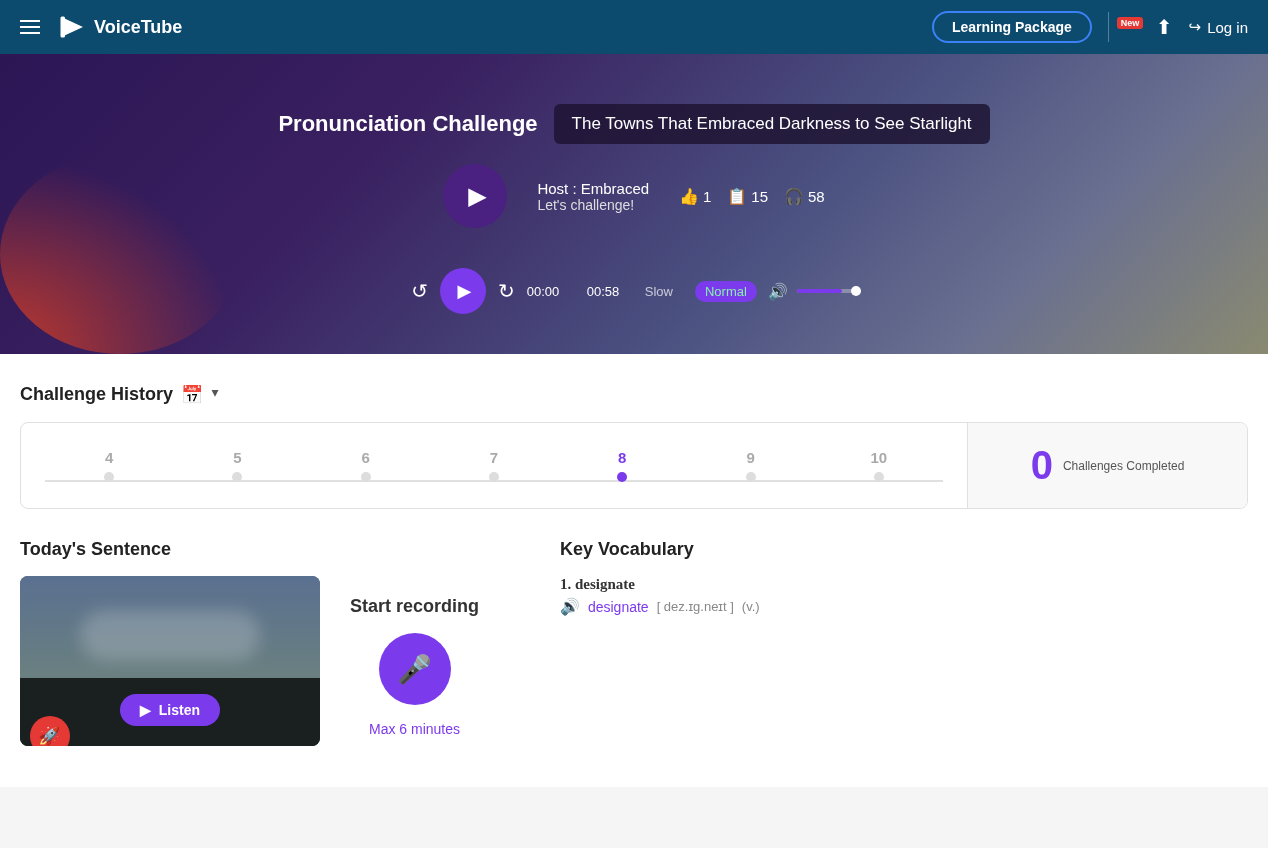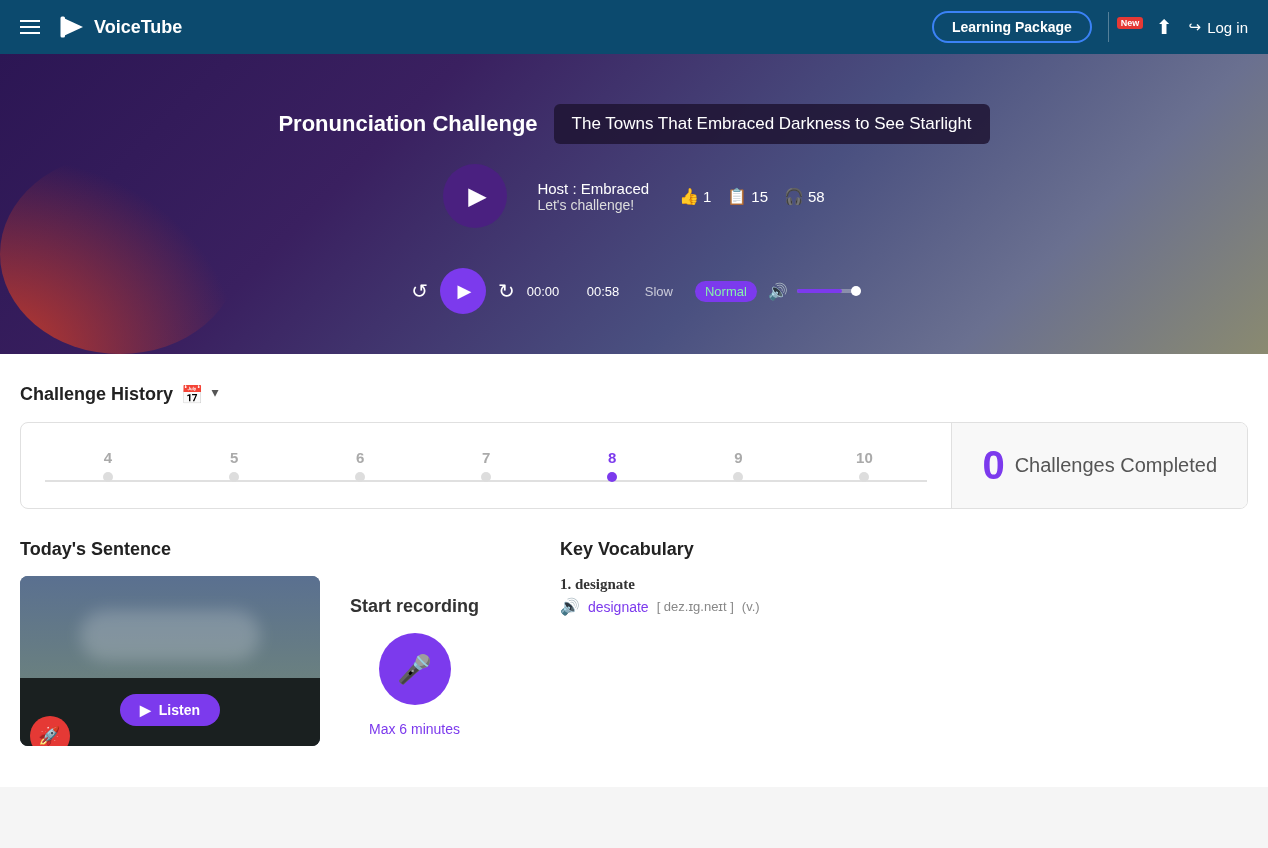--- a/index.html
+++ b/index.html
@@ -145,21 +145,21 @@
       width: 10px; height: 10px; background: #ddd; border-radius: 50%;
     }
     .step-dot.active { background: #7c3aed; }
 
     .challenge-completed {
       min-width: 280px; background: #f8f8f8; border-left: 1px solid #e0e0e0;
       display: flex; align-items: center; justify-content: center; gap: 10px;
       padding: 20px 30px;
     }
     .completed-count { font-size: 40px; font-weight: 700; color: #7c3aed; }
-    .completed-label { font-size: 20px; color: #555; }
+    .completed-label { font-size: 12px; color: #555; }
 
     
     .main-content {
       background: white; padding: 30px 20px; display: flex; gap: 40px;
     }
     .left-col { flex: 0 0 500px; }
     .right-col { flex: 1; }
 
     .section-title { font-size: 18px; font-weight: 600; color: #222; margin-bottom: 16px; }
 

